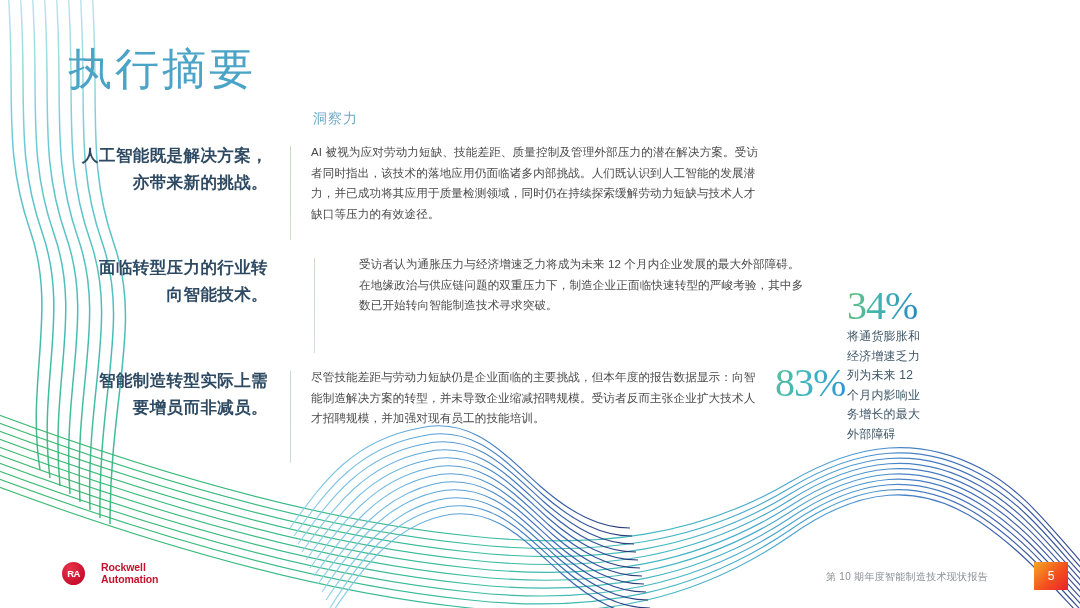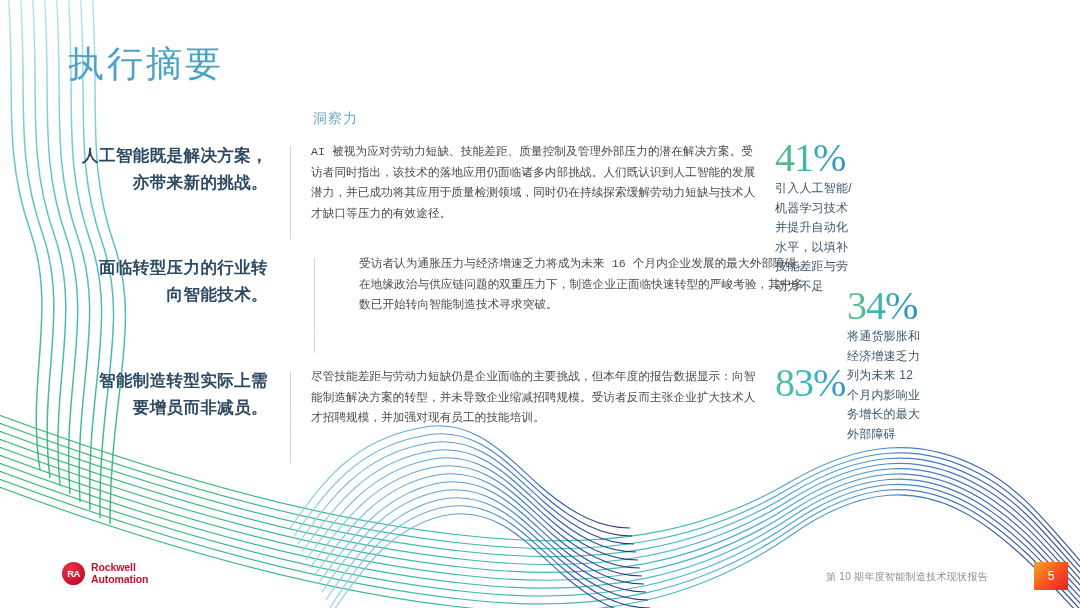--- a/index.html
+++ b/index.html
@@ -12,21 +12,21 @@
   }
 
   
   .deco { position:absolute; inset:0; pointer-events:none; }
   .deco svg { display:block; width:1080px; height:608px; }
 
   
   .page-title {
     position:absolute;
     left:68px; top:40px;
-    font-size:36px;
+    font-size:44px;
     letter-spacing:3px;
     color:#4ba3c7;
     font-weight:400;
   }
 
   
   .insight-label {
     position:absolute;
     left:313px; top:110px;
     font-size:14px;
@@ -65,21 +65,20 @@
   .row.r2 .row-divider { background:linear-gradient(#cbdccf,#cfdde0); }
   .row.r3 .row-divider { background:linear-gradient(#c8d6dd,#ccd9e2); }
 
   .row-body {
     flex:0 0 470px;
     padding-left:20px;
     font-size:11.6px;
     line-height:1.78;
     color:#4a4a4a;
     letter-spacing:0.1px;
-    font-family:Liberation Mono, monospace;
   }
 
   .row-stat {
     flex:1 1 auto;
     padding-left:14px;
     position:relative;
   }
   .stat-num {
     font-family:"Liberation Serif", "DejaVu Serif", serif;
     font-size:40px;
@@ -100,21 +99,21 @@
     font-size:12px;
     line-height:1.55;
     color:#3d5566;
     letter-spacing:0.2px;
   }
 
   
   .logo {
     position:absolute;
     left:62px; top:562px;
-    display:flex; align-items:center; gap:6px;
+    display:flex; align-items:center; gap:16px;
   }
   .logo-badge {
     width:23px; height:23px; border-radius:50%;
     background:radial-gradient(circle at 35% 30%, #e8324a, #c8102e 70%);
     display:flex; align-items:center; justify-content:center;
     color:#ffffff; font-size:9.5px; font-weight:700; letter-spacing:-0.5px;
   }
   .logo-text {
     color:#c8102e;
     font-size:10.5px;
@@ -217,33 +216,29 @@
 
 <div class="rows">
 
   <div class="row r1">
     <div class="row-head">
       <span class="ln">人工智能既是解决方案，</span>
       <span class="ln">亦带来新的挑战。</span>
     </div>
     <div class="row-divider"></div>
     <div class="row-body">AI 被视为应对劳动力短缺、技能差距、质量控制及管理外部压力的潜在解决方案。受访者同时指出，该技术的落地应用仍面临诸多内部挑战。人们既认识到人工智能的发展潜力，并已成功将其应用于质量检测领域，同时仍在持续探索缓解劳动力短缺与技术人才缺口等压力的有效途径。</div>
-    <div class="row-stat">
-      <span class="stat-num g1">41%</span>
-      <span class="stat-text">引入人工智能/机器学习技术并提升自动化水平，以填补技能差距与劳动力不足</span>
-    </div>
   </div>
 
   <div class="row r2">
     <div class="row-head">
       <span class="ln">面临转型压力的行业转</span>
       <span class="ln">向智能技术。</span>
     </div>
     <div class="row-divider"></div>
-    <div class="row-body">受访者认为通胀压力与经济增速乏力将成为未来 16 个月内企业发展的最大外部障碍。在地缘政治与供应链问题的双重压力下，制造企业正面临快速转型的严峻考验，其中多数已开始转向智能制造技术寻求突破。</div>
+    <div class="row-body">受访者认为通胀压力与经济增速乏力将成为未来 12 个月内企业发展的最大外部障碍。在地缘政治与供应链问题的双重压力下，制造企业正面临快速转型的严峻考验，其中多数已开始转向智能制造技术寻求突破。</div>
     <div class="row-stat">
       <span class="stat-num g2">34%</span>
       <span class="stat-text">将通货膨胀和经济增速乏力列为未来 12 个月内影响业务增长的最大外部障碍</span>
     </div>
   </div>
 
   <div class="row r3">
     <div class="row-head">
       <span class="ln">智能制造转型实际上需</span>
       <span class="ln">要增员而非减员。</span>

